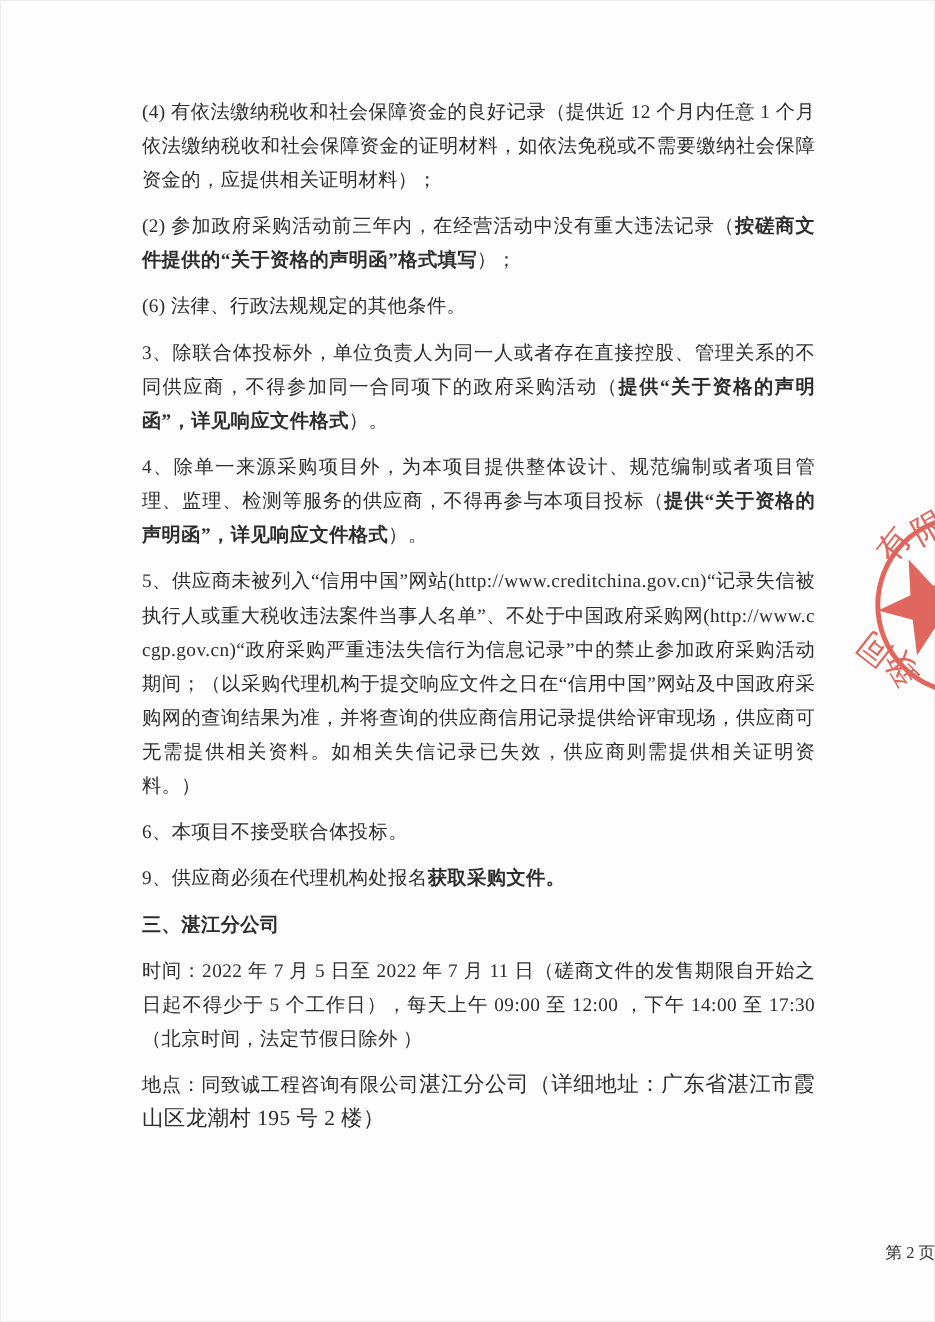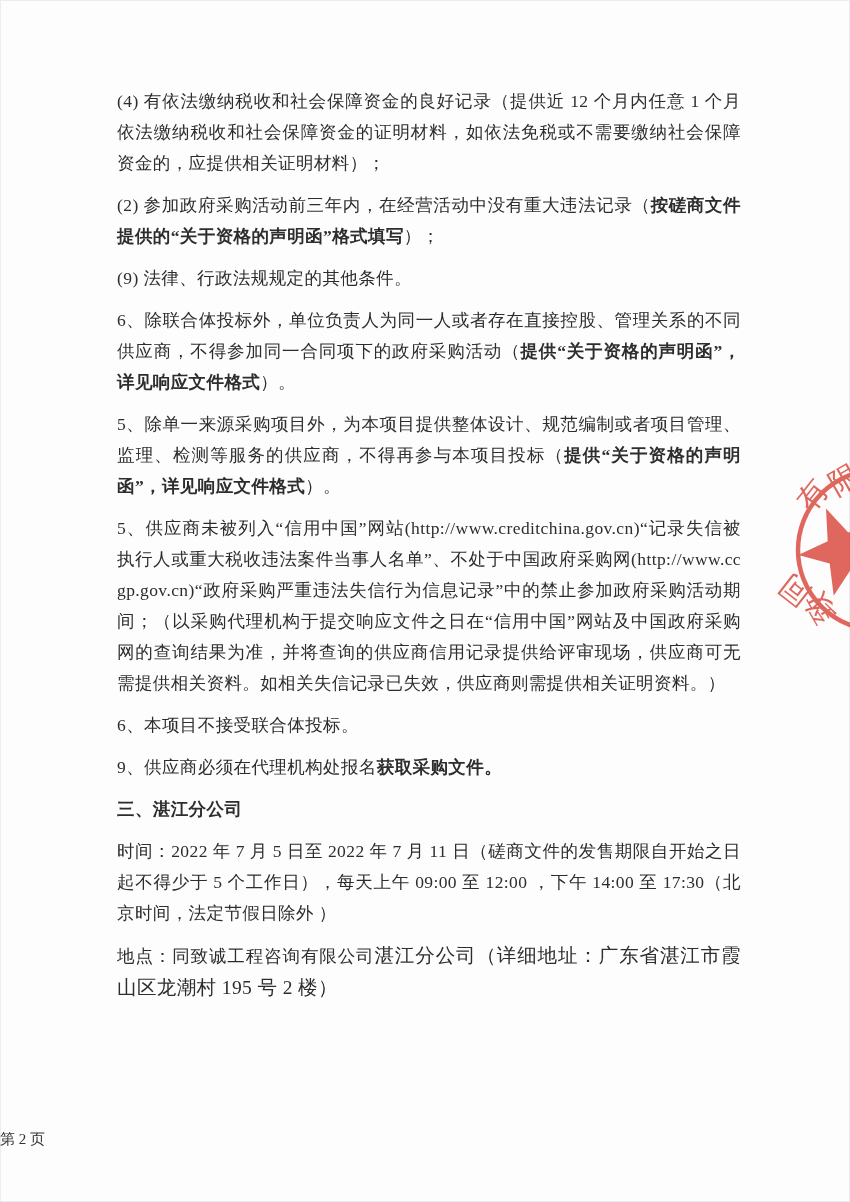--- a/index.html
+++ b/index.html
@@ -11,56 +11,56 @@
     font-family:"Liberation Serif","DejaVu Serif",serif;
     color:#2d2d2d;
     box-shadow:inset 0 0 0 1px #ededed;
   }
   .content {
     position:absolute;
     left:117px; top:86px;
     width:624px;
   }
   .para {
-    margin:0 0 11px 0;
+    margin:0 0 11px 12px;
     font-size:17.5px;
     line-height:31px;
     text-align:justify;
     letter-spacing:0.4px;
     word-break:break-all;
   }
   .para .bold { font-weight:bold; }
   .para .large { font-size:19.5px; }
   .para.heading { font-weight:bold; }
   .footer {
     position:absolute;
     left:0; top:1130px;
     width:100%;
-    text-align:left;
+    text-align:right;
     font-size:15px;
     color:#333;
   }
   .stamp {
     position:absolute;
     left:755px; top:445px;
     width:95px; height:215px;
     pointer-events:none;
   }
 </style>
 </head>
 <body>
 
 <div class="page">
 
   <div class="content">
       <p class="para"><span>(4)  有依法缴纳税收和社会保障资金的良好记录（提供近 12 个月内任意 1 个月依法缴纳税收和社会保障资金的证明材料，如依法免税或不需要缴纳社会保障资金的，应提供相关证明材料）；</span></p>
       <p class="para"><span>(2)  参加政府采购活动前三年内，在经营活动中没有重大违法记录（</span><span class="bold">按磋商文件提供的“关于资格的声明函”格式填写</span><span>）；</span></p>
-      <p class="para"><span>(9)  法律、行政法规规定的其他条件。</span></p>
-      <p class="para"><span>6、除联合体投标外，单位负责人为同一人或者存在直接控股、管理关系的不同供应商，不得参加同一合同项下的政府采购活动（</span><span class="bold">提供“关于资格的声明函”，详见响应文件格式</span><span>）。</span></p>
-      <p class="para"><span>5、除单一来源采购项目外，为本项目提供整体设计、规范编制或者项目管理、监理、检测等服务的供应商，不得再参与本项目投标（</span><span class="bold">提供“关于资格的声明函”，详见响应文件格</span><span class="bold">式</span><span>）。</span></p>
+      <p class="para"><span>(6)  法律、行政法规规定的其他条件。</span></p>
+      <p class="para"><span>3、除联合体投标外，单位负责人为同一人或者存在直接控股、管理关系的不同供应商，不得参加同一合同项下的政府采购活动（</span><span class="bold">提供“关于资格的声明函”，详见响应文件格式</span><span>）。</span></p>
+      <p class="para"><span>4、除单一来源采购项目外，为本项目提供整体设计、规范编制或者项目管理、监理、检测等服务的供应商，不得再参与本项目投标（</span><span class="bold">提供“关于资格的声明函”，详见响应文件格</span><span class="bold">式</span><span>）。</span></p>
       <p class="para"><span>5、供应商未被列入“信用中国”网站(http://www.creditchina.gov.cn)“记录失信被执行人或重大税收违法案件当事人名单”、不处于中国政府采购网(http://www.ccgp.gov.cn)“政府采购严重违法失信行为信息记录”中的禁止参加政府采购活动期间；（以采购代理机构于提交响应文件之日在“信用中国”网站及中国政府采购网的查询结果为准，并将查询的供应商信用记录提供给评审现场，供应商可无需提供相关资料。如相关失信记录已失效，供应商则需提供相关证明资料。）</span></p>
       <p class="para"><span>6、本项目不接受联合体投标。</span></p>
       <p class="para"><span>9、供应商必须在代理机构处报名</span><span class="bold">获取采购文件。</span></p>
       <p class="para heading"><span>三、湛江分公司</span></p>
       <p class="para"><span>时间：2022 年 7 月  5  日至 2022 年 7  月  11  日（磋商文件的发售期限自开始之日起不得少于 5 个工作日），每天上午 09:00  至 12:00 ，下午 14:00  至  17:30（北京时间，法定节假日除外 ）</span></p>
       <p class="para"><span>地点：同致诚工程咨询有限公司</span><span class="large">湛江分公司（详细地址：广东省湛江市霞山区龙潮村 195 号 2 楼）</span></p>
     </div>
 
   <div class="stamp">
     <svg width="95" height="215" viewBox="755 445 95 215" xmlns="http://www.w3.org/2000/svg">

